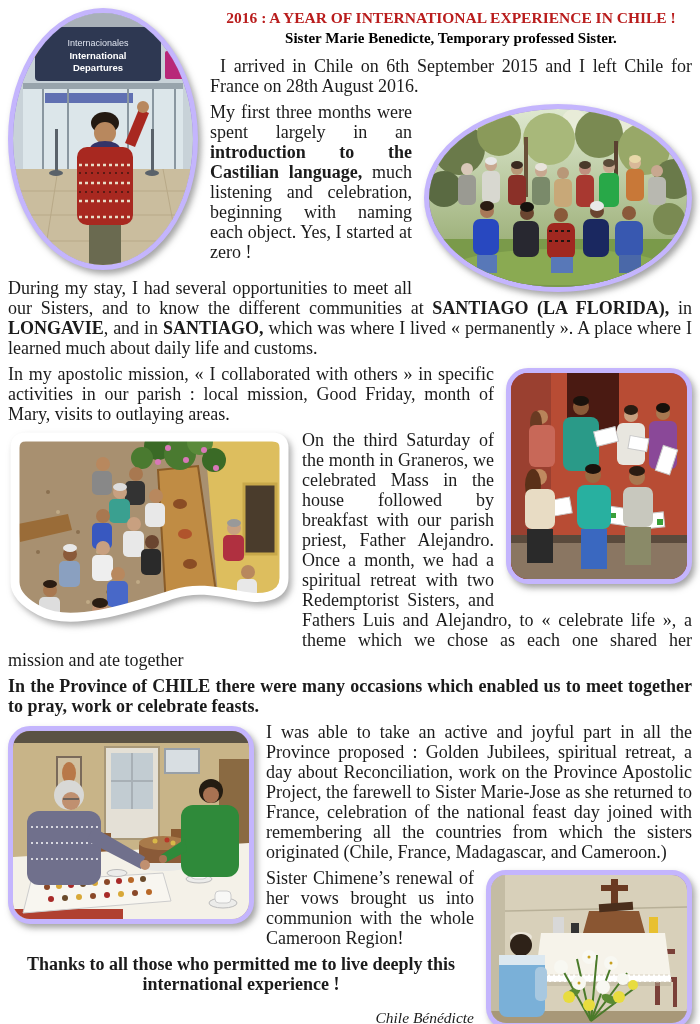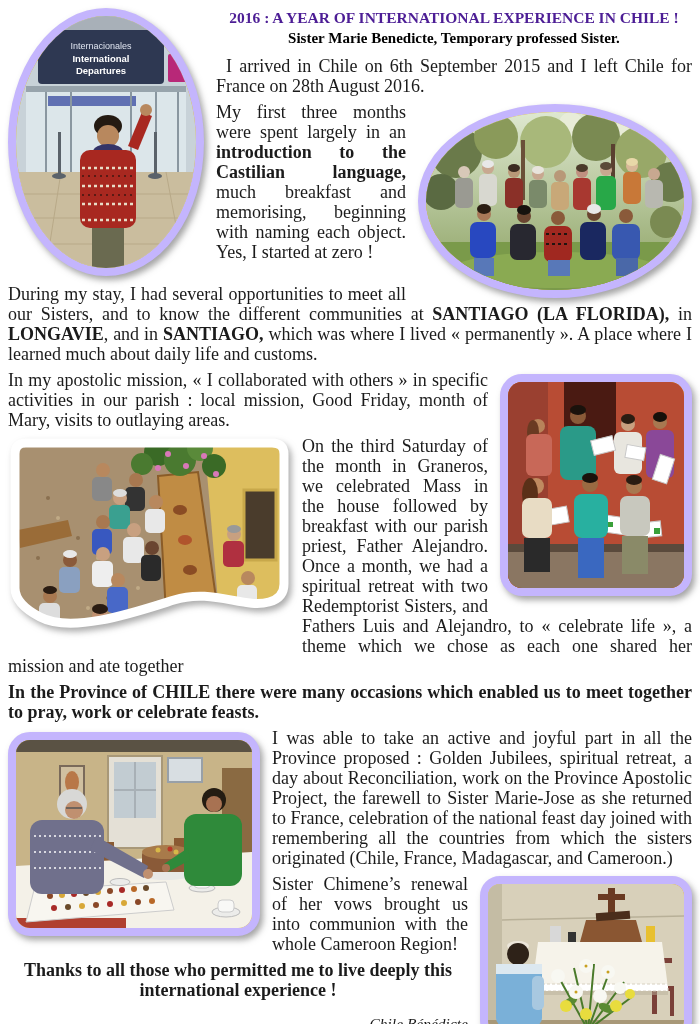--- a/index.html
+++ b/index.html
@@ -1,31 +1,31 @@
 <!DOCTYPE html>
 <html><head>
 <meta charset="utf-8">
 <style>
   html,body{margin:0;padding:0;background:#ffffff;}
   .page{
     width:700px;height:1024px;box-sizing:border-box;
     padding:8px 8px 0 8px;background:#ffffff;overflow:hidden;
     font-family:"Liberation Serif","DejaVu Serif",serif;color:#1b1b1b;
   }
-  .heading{font-weight:bold;color:#4c1d95;text-align:center;font-size:15.5px;line-height:20px;margin:0;}
+  .heading{font-weight:bold;color:#b91c1c;text-align:center;font-size:15.5px;line-height:20px;margin:0;}
   .subheading{font-weight:bold;color:#000000;text-align:center;font-size:15px;line-height:20px;margin:0 0 8px 0;}
   p{font-size:18px;line-height:20px;text-align:justify;margin:0 0 6px 0;}
   .indent{text-indent:10px;}
   .clear-left{clear:left;}
   .clear-both{clear:both;}
   .bold-para{font-weight:bold;}
   .thanks{font-weight:bold;text-align:center;clear:left;margin-top:6px;}
   .signature{font-style:italic;text-align:right;font-size:15.5px;margin:14px 20px 0 0;}
 
-  .photo{background:#eab308;border:8px solid #c4b5fd;box-shadow:3px 4px 6px rgba(90,90,90,.55);overflow:hidden;}
+  .photo{background:#8b5cf6;border:5px solid #c4b5fd;box-shadow:3px 4px 6px rgba(90,90,90,.55);overflow:hidden;}
   .photo svg{display:block;}
   .photo-airport{float:left;width:180px;height:252px;border-radius:50%;margin:0 12px 8px 0;}
   .photo-garden{float:right;width:258px;height:178px;border-radius:50%;margin:2px 0 6px 12px;}
   .photo-steps{float:right;width:176px;height:206px;border-radius:22px;margin:4px 0 8px 12px;}
   .photo-courtyard{float:left;margin:2px 12px 4px 0;background:transparent;border:none;box-shadow:none;overflow:visible;
     filter:drop-shadow(3px 4px 3px rgba(90,90,90,.5));}
   .photo-cake{float:left;width:236px;height:188px;border-radius:22px;margin:4px 12px 8px 0;}
   .photo-chapel{float:right;width:196px;height:148px;border-radius:20px;margin:2px 0 4px 12px;}
 </style>
 </head>
@@ -162,21 +162,21 @@
         <circle cx="168" cy="102" r="7" fill="#6a4530"></circle>
           <ellipse cx="168" cy="97" rx="7" ry="5" fill="#e8e8e8"></ellipse>
           <rect x="154" y="110" width="26" height="38" rx="7" fill="#1a2860"></rect>
         <circle cx="200" cy="104" r="7" fill="#8a5a3a"></circle>
           <rect x="186" y="112" width="28" height="36" rx="7" fill="#3858b0"></rect>
         <rect x="190" y="146" width="22" height="18" fill="#4a68a8"></rect>
       </g>
     </svg>
   </div>
 
-  <p><span>My first three months were spent largely in an </span><b>introduction to the Castilian language,</b><span> much breakfast and memorising, beginning with naming each object. Yes, I started at zero !</span></p>
+  <p><span>My first three months were spent largely in an </span><b>introduction to the Castilian language,</b><span> much listening and celebration, beginning with naming each object. Yes, I started at zero !</span></p>
 
   <p class="clear-left"><span>During my stay, I had several opportunities to meet all our Sisters, and to know the different communities at </span><b>SANTIAGO (LA FLORIDA),</b><span> in </span><b>LONGAVIE</b><span>, and in </span><b>SANTIAGO,</b><span> which was where I lived « permanently ». A place where I learned much about daily life and customs.</span></p>
 
   <div class="photo photo-steps" role="img" aria-label="Group holding certificates on the steps of a red house">
     <svg width="176" height="206" viewBox="0 0 176 206" aria-hidden="true">
       <rect width="176" height="206" fill="#b84c34"></rect>
       <rect x="0" y="0" width="40" height="206" fill="#9a4030"></rect>
       <rect x="56" y="0" width="52" height="58" fill="#4a1a12"></rect>
       <rect x="0" y="162" width="176" height="8" fill="#5a4a3c"></rect>
       <rect x="0" y="170" width="176" height="36" fill="#8a7662"></rect>

